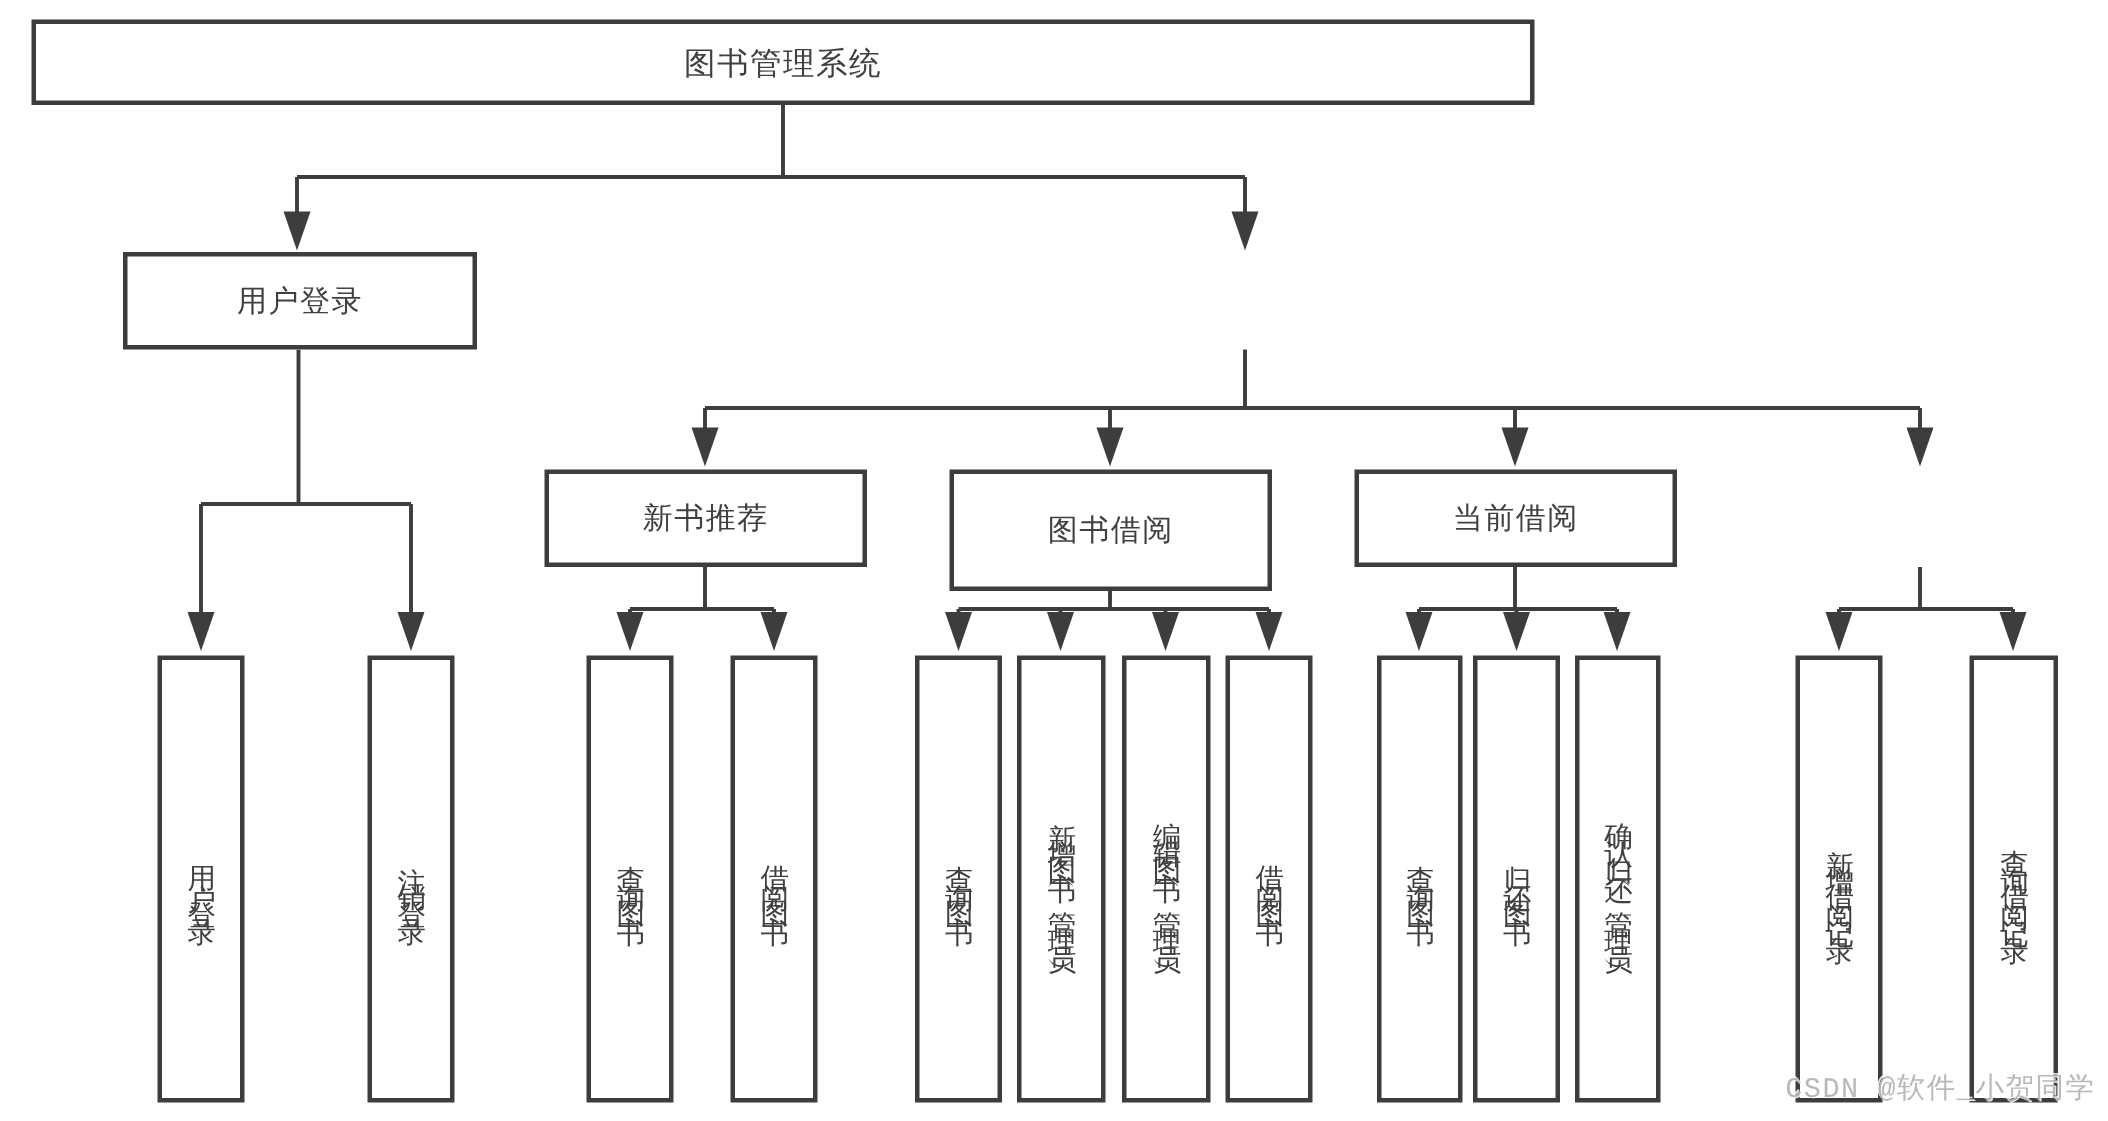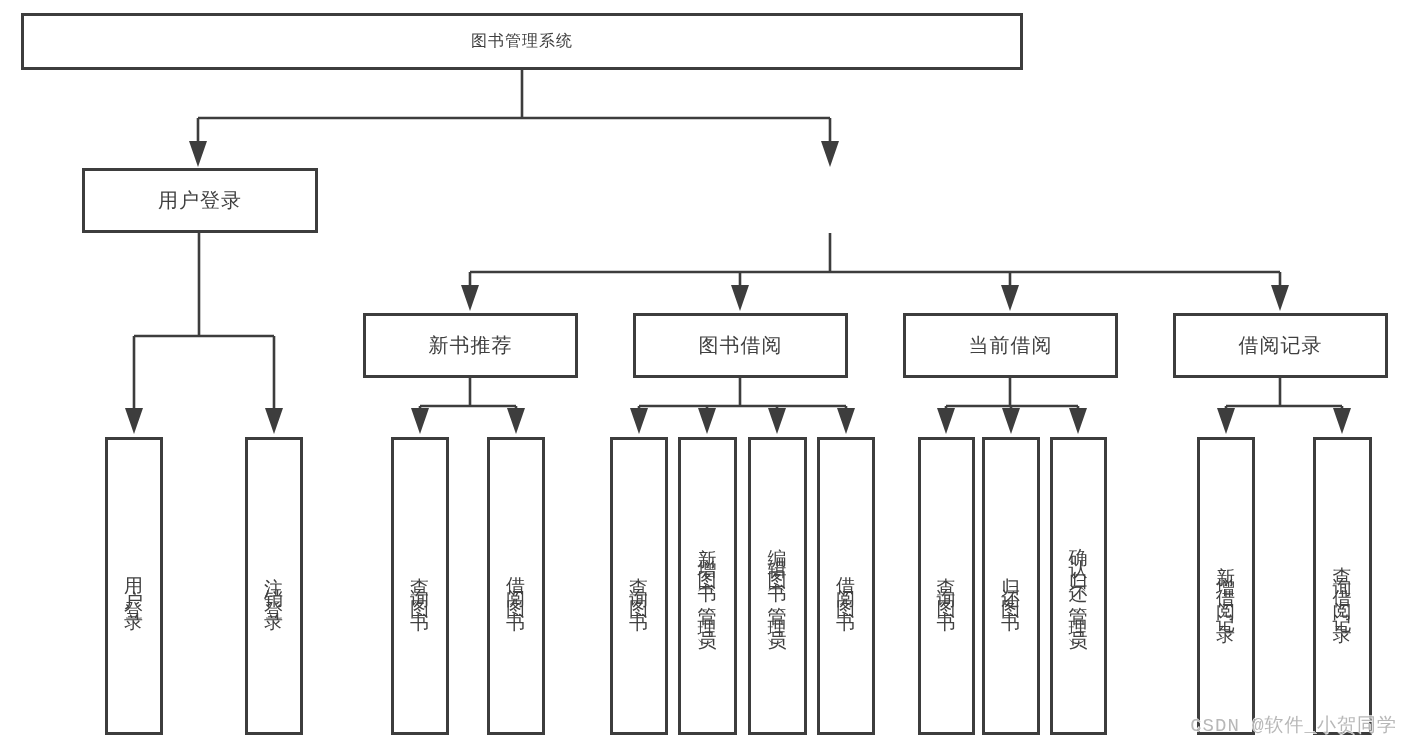--- a/index.html
+++ b/index.html
@@ -24,21 +24,21 @@
     border:3px solid var(--line);
     background:#ffffff;
     display:flex;align-items:center;justify-content:center;
     color:var(--text);
   }
   .box.h span{
     font-size:20px;
     letter-spacing:1px;
     white-space:nowrap;
   }
-  .box.root span{font-size:16px;}
+  .box.root span{font-size:21px;}
   .box.v span{
     writing-mode:vertical-rl;
     text-orientation:mixed;
     font-size:19px;
     letter-spacing:0.62em;
     line-height:1;
     white-space:nowrap;
   }
   #watermark{
     position:absolute;
@@ -104,28 +104,25 @@
     <span>图书管理系统</span>
   </div>
 
   <div class="box h" style="left:82px;top:168px;width:236px;height:65px">
     <span>用户登录</span>
   </div>
 
   <div class="box h" style="left:363px;top:313px;width:215px;height:65px">
     <span>新书推荐</span>
   </div>
-  <div class="box h" style="left:633px;top:313px;width:215px;height:65px">
+  <div class="box h" style="left:633px;top:313px;width:215px;height:81px">
     <span>图书借阅</span>
   </div>
   <div class="box h" style="left:903px;top:313px;width:215px;height:65px">
     <span>当前借阅</span>
-  </div>
-  <div class="box h" style="left:1173px;top:313px;width:215px;height:65px">
-    <span>借阅记录</span>
   </div>
 
   <div class="box v" style="left:105px;top:437px;width:58px;height:298px">
     <span>用户登录</span>
   </div>
   <div class="box v" style="left:245px;top:437px;width:58px;height:298px">
     <span>注销登录</span>
   </div>
 
   <div class="box v" style="left:391px;top:437px;width:58px;height:298px">

